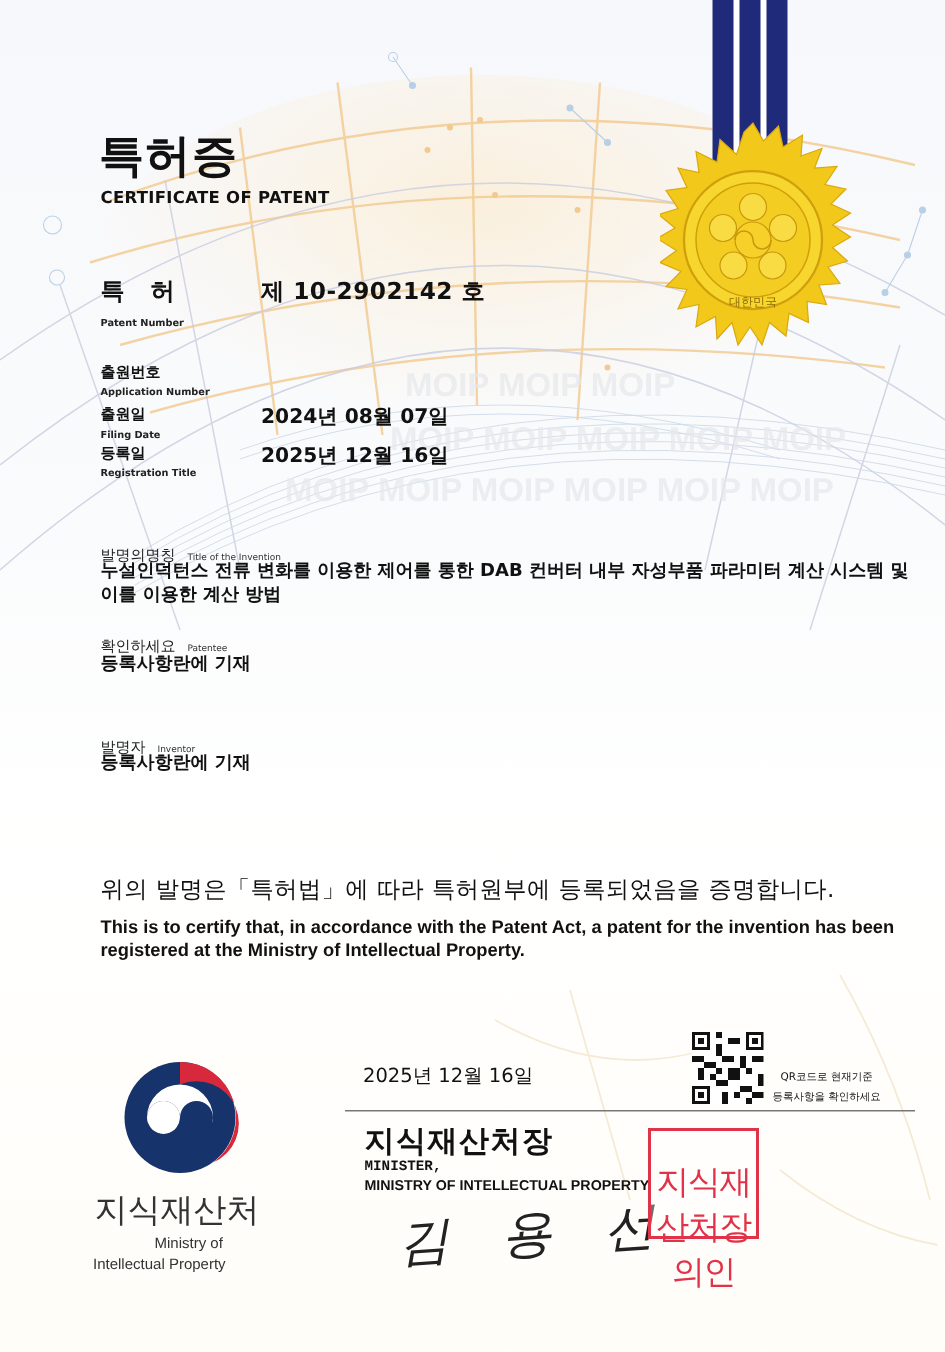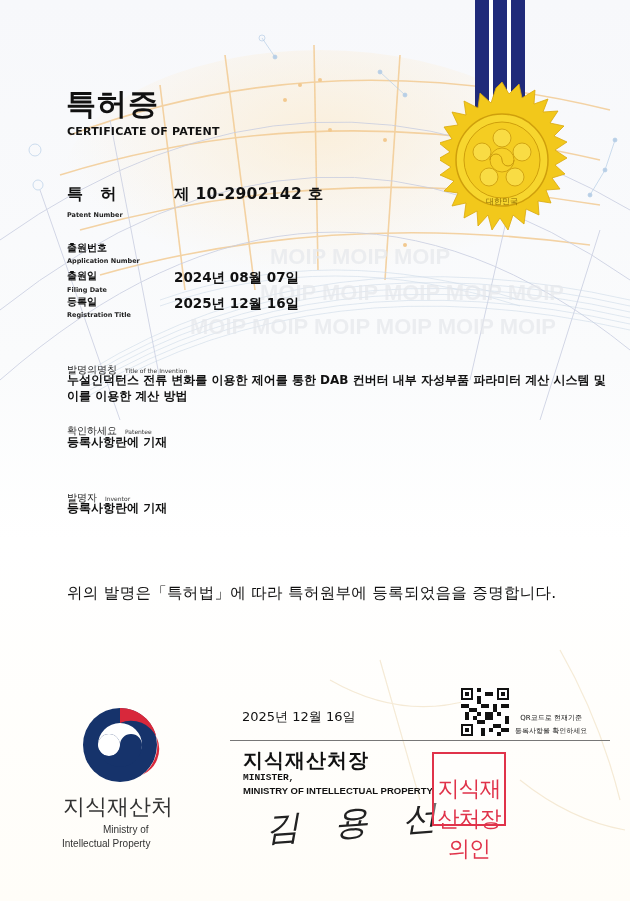--- a/index.html
+++ b/index.html
@@ -186,20 +186,21 @@
     <span class="sec-lbl">확인하세요</span><span class="sec-lbl-en">Patentee</span>
   </div>
   <div class="abs sec-val" style="left:67px;top:434px">등록사항란에 기재</div>
 
   <div class="abs" style="left:67px;top:486px">
     <span class="sec-lbl">발명자</span><span class="sec-lbl-en">Inventor</span>
   </div>
   <div class="abs sec-val" style="left:67px;top:500px">등록사항란에 기재</div>
 
   <div class="abs cert-kr">위의 발명은「특허법」에 따라 특허원부에 등록되었음을 증명합니다.</div>
+  <div class="abs cert-en">This is to certify that, in accordance with the Patent Act, a patent for the invention has been registered at the Ministry of Intellectual Property.</div>
 
   <div class="abs issue-date">2025년 12월 16일</div>
 
   <svg class="abs" style="left:461px;top:688px" width="48" height="48" viewBox="0 0 12 12" shape-rendering="crispEdges">
     <rect width="12" height="12" fill="#fff"></rect>
     <g fill="#111">
       <rect x="0" y="0" width="3" height="3"></rect>
         <rect x="9" y="0" width="3" height="3"></rect>
         <rect x="0" y="9" width="3" height="3"></rect>
       <rect x="4" y="0" width="1" height="1"></rect>

